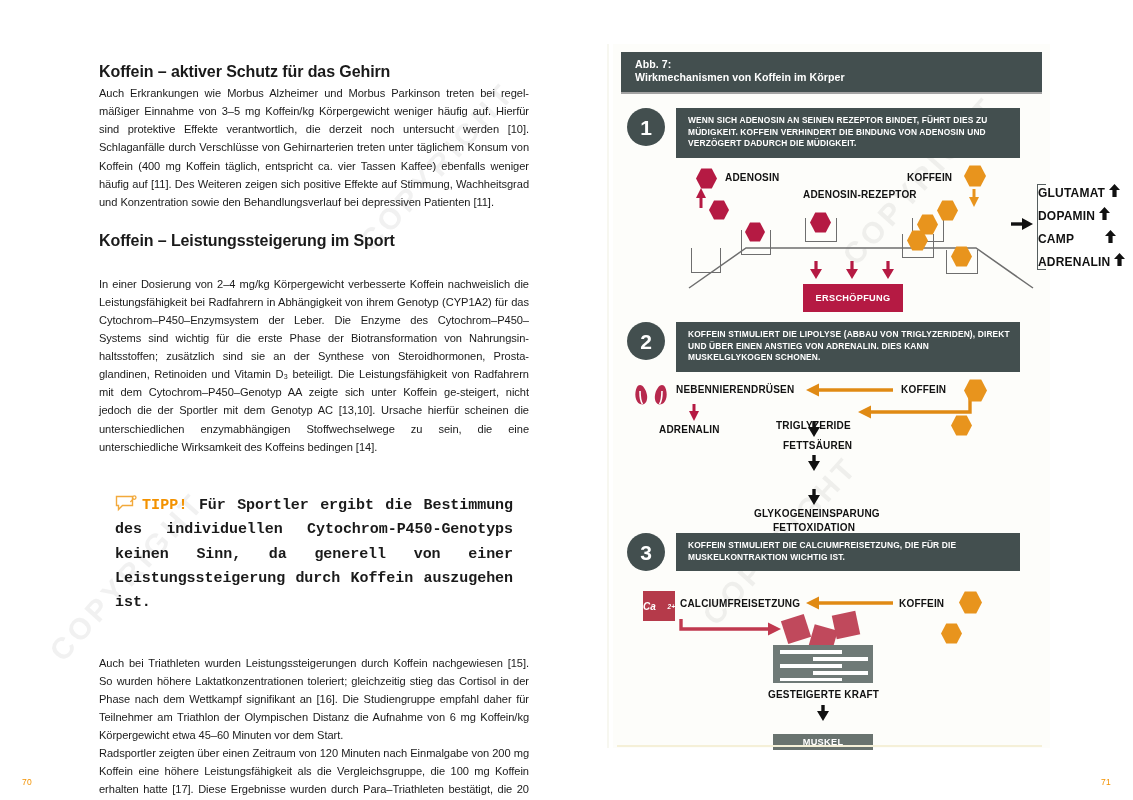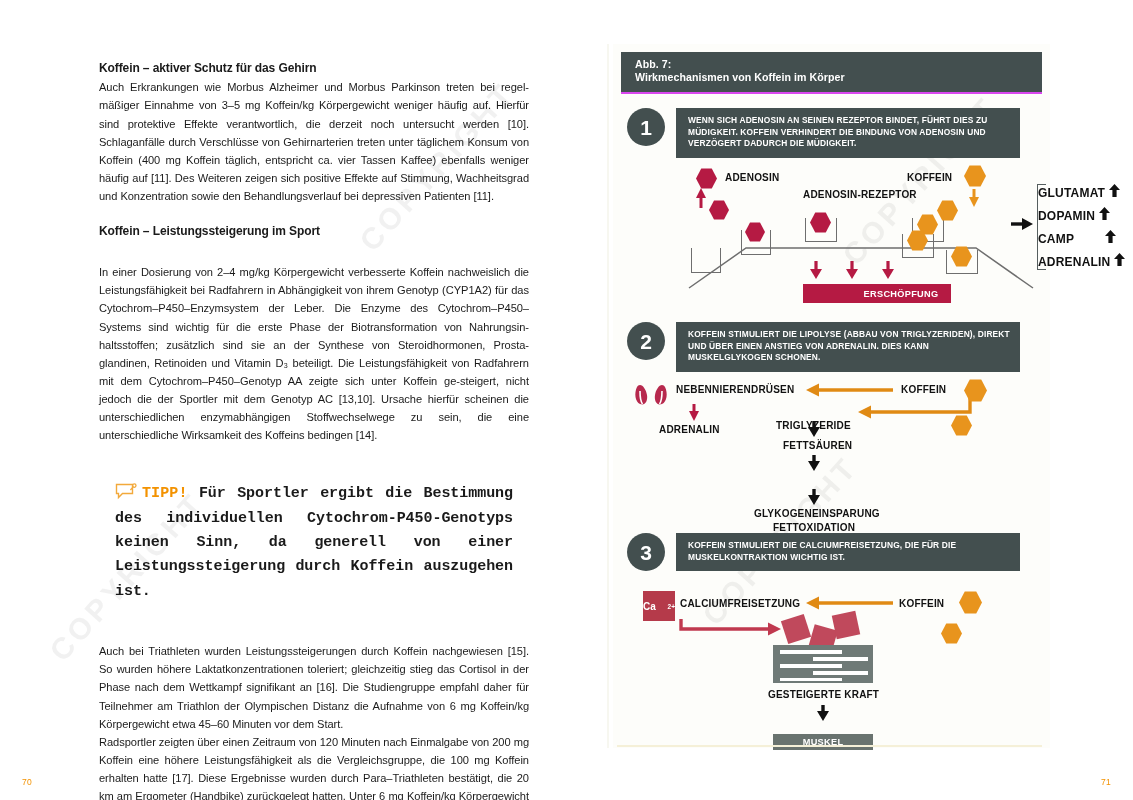--- a/index.html
+++ b/index.html
@@ -28,21 +28,21 @@
     left: 0; top: 0;
     width: 566px; height: 800px;
   }
   .text-col {
     position: absolute;
     left: 99px;
     top: 60px;
     width: 430px;
   }
   .sec-title {
-    font-size: 12px;
+    font-size: 16px;
     font-weight: bold;
     color: #1a1a1a;
     letter-spacing: -0.1px;
     margin: 0 0 1px 0;
     line-height: 1.45;
   }
   p.body {
     font-size: 11.1px;
     color: #1a1a1a;
     text-align: justify;
@@ -119,21 +119,21 @@
     background: #f5f0d8;
   }
 
   .fig-header {
     position: absolute;
     left: 8px; top: 8px;
     width: 421px;
     background: #434f4f;
     padding: 6px 0 7px 14px;
     box-sizing: border-box;
-    border-bottom: 2px solid #d946ef;
+    border-bottom: 2px solid #a3a3a3;
   }
   .fig-header .l1, .fig-header .l2 {
     color: #ffffff;
     font-size: 10.6px;
     font-weight: bold;
     line-height: 1.27;
     letter-spacing: 0.05px;
   }
 
   
@@ -213,20 +213,21 @@
 
   .ca-box {
     position: absolute;
     background: #b53a4a;
     color: #ffffff;
     font-size: 10px;
     font-weight: bold;
     display: flex;
     align-items: center;
     justify-content: space-between;
+    font-style: italic;
   }
 
   .sup { font-size: 6.5px; vertical-align: super; }
 
   .list-bracket {
     position: absolute;
     border-left: 1.8px solid #555e5e;
     border-top: 1.8px solid #555e5e;
     border-bottom: 1.8px solid #555e5e;
   }
@@ -350,21 +351,21 @@
       <svg class="ov" width="424" height="150">
         <g fill="#b51a43" stroke="#b51a43">
           <line x1="195" y1="101" x2="195" y2="112" stroke-width="3.2"></line>
           <polygon points="195,119 189,109 201,109" stroke="none"></polygon>
           <line x1="231" y1="101" x2="231" y2="112" stroke-width="3.2"></line>
           <polygon points="231,119 225,109 237,109" stroke="none"></polygon>
           <line x1="267" y1="101" x2="267" y2="112" stroke-width="3.2"></line>
           <polygon points="267,119 261,109 273,109" stroke="none"></polygon>
         </g>
       </svg>
-      <div class="pill red" style="left:182px; top:124px; width:100px; height:19px;padding-left:48px;">ERSCHÖPFUNG</div>
+      <div class="pill red" style="left:182px; top:124px; width:100px; height:28px;">ERSCHÖPFUNG</div>
 
       <svg class="ov" width="424" height="150">
         <line x1="390" y1="64" x2="403" y2="64" stroke="#111" stroke-width="3.4"></line>
         <polygon points="412,64 401,58 401,70" fill="#111"></polygon>
       </svg>
       <div class="list-bracket" style="left:416px; top:24px; width:8px; height:84px;"></div>
     </div>
 
     <div style="position:absolute; left:425px; top:140px; width:90px;">
       <div class="ul-row" style="left:0; top:0;">

